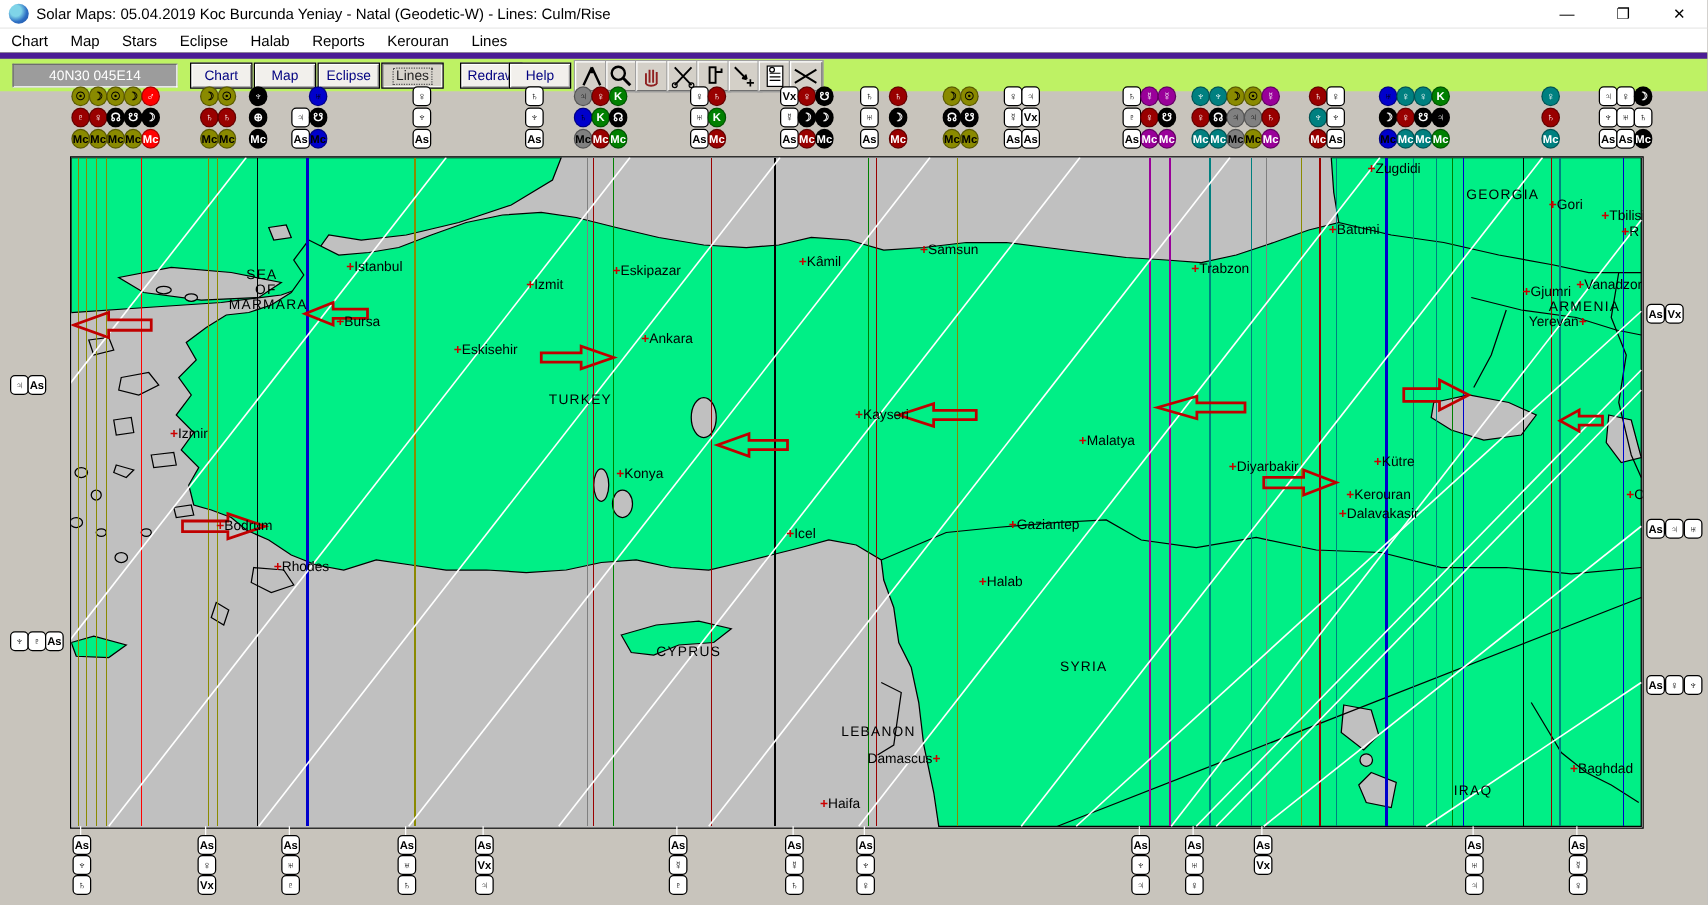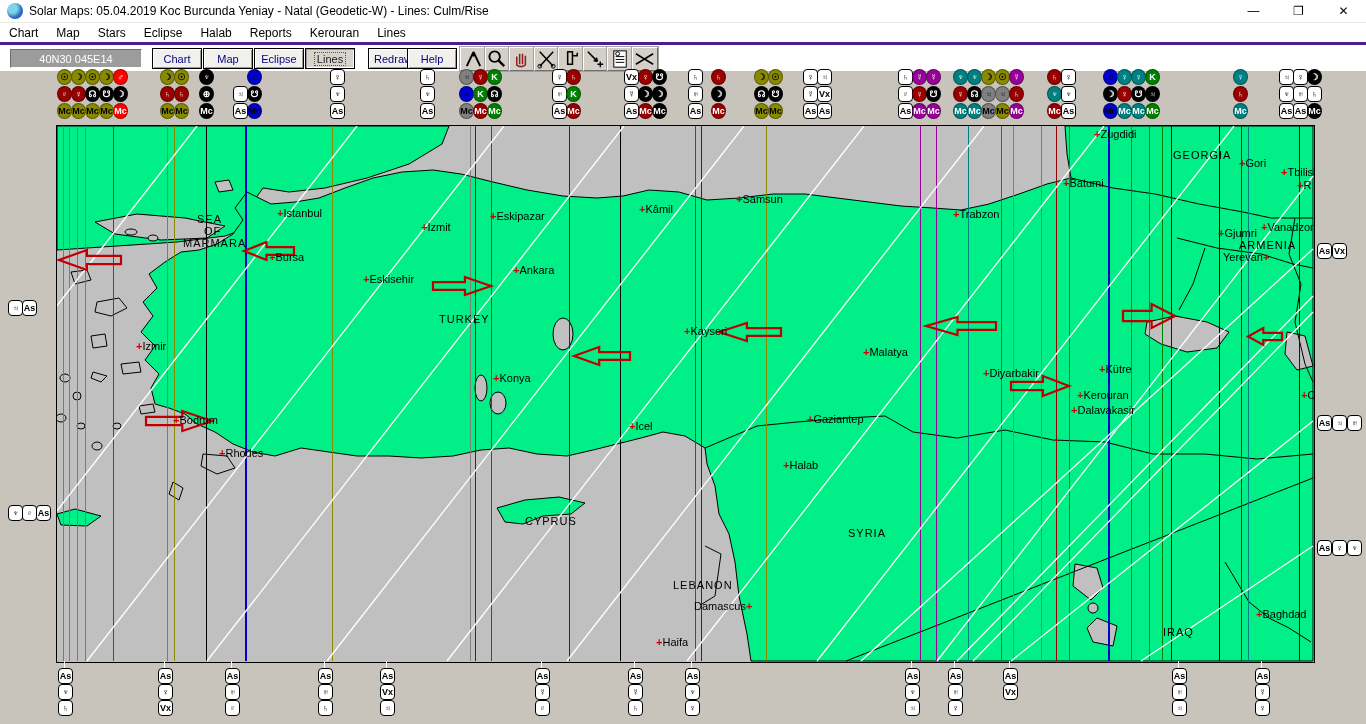--- a/index.html
+++ b/index.html
@@ -15,22 +15,22 @@
     background:radial-gradient(circle at 35% 35%, #7FD4E8 0 30%, #2E6FC4 60%, #1A4E9E);position:relative;}
   .titlebar .title-text{font-size:12px;color:#000;}
   .win-controls{margin-left:auto;display:flex;height:100%;}
   .win-btn{width:45px;height:100%;display:flex;align-items:center;justify-content:center;
     font-size:12px;color:#000;}
   
   .menubar{position:absolute;left:0;top:23px;width:1366px;height:19px;background:#FFFFFF;
     display:flex;align-items:center;}
   .menu-item{font-size:12px;color:#000;padding:0 9px;height:100%;display:flex;align-items:center;}
   
-  .toolbar{position:absolute;left:0;top:42px;width:1366px;height:26px;background:#ffffff;
-    border-top:3px solid #4c1d95;display:flex;align-items:center;}
+  .toolbar{position:absolute;left:0;top:42px;width:1366px;height:26px;background:#bef264;
+    border-top:5px solid #4c1d95;display:flex;align-items:center;}
   .coord-box{position:absolute;left:10px;top:4px;width:130px;height:17px;background:#9C9C9C;
     border:1px solid;border-color:#6E6E6E #FFFFFF #FFFFFF #6E6E6E;color:#FFFFFF;font-size:11px;
     display:flex;align-items:center;justify-content:center;}
   .tb-btn{position:absolute;top:3px;height:19px;width:48px;background:#F2F0EC;
     border:1px solid #000;box-shadow:inset 1px 1px 0 #fff, inset -1px -1px 0 #9a9a9a;
     color:#000080;font-size:11px;display:flex;align-items:center;justify-content:center;}
   .tb-btn.pressed{background:#D8D4CC;box-shadow:inset 1px 1px 0 #9a9a9a, inset -1px -1px 0 #fff;
     color:#222;}
   .tb-btn.pressed span{outline:1px dotted #555;padding:0 2px;}
   .icon-btn{position:absolute;top:2px;width:24px;height:22px;background:#D4D0C8;

